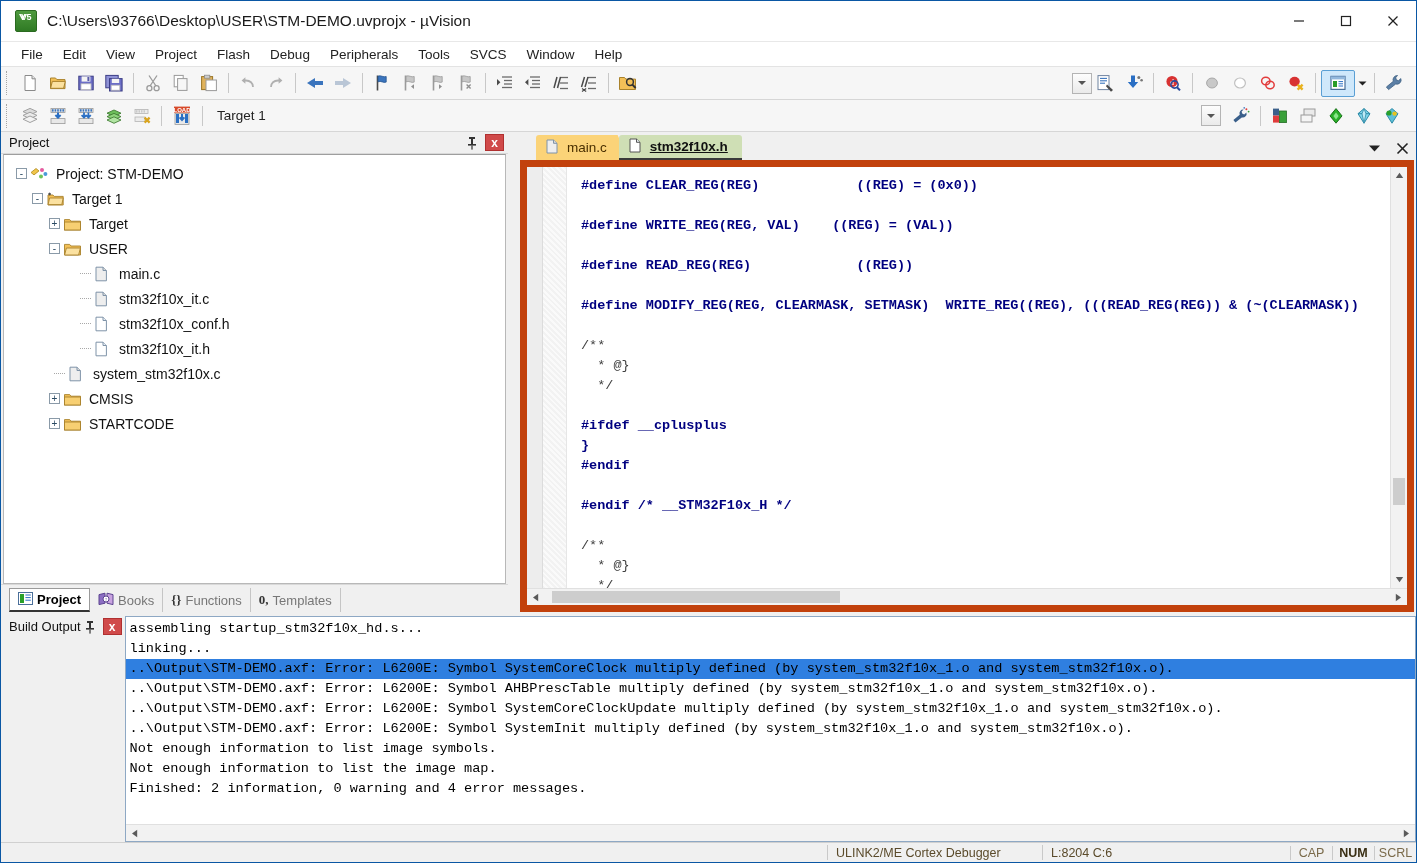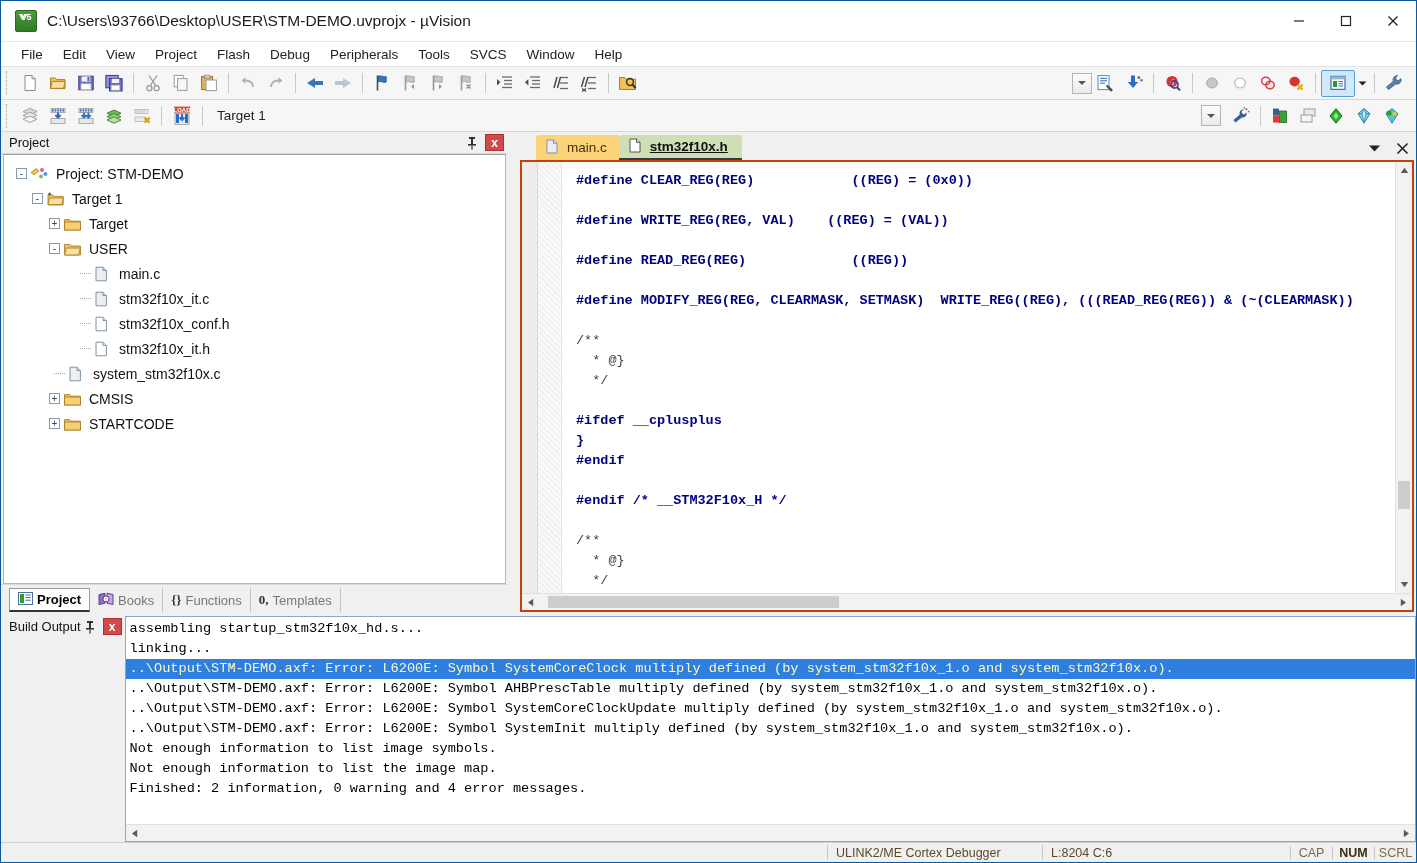--- a/index.html
+++ b/index.html
@@ -292,21 +292,21 @@
     margin-left: auto;
     display: flex; align-items: center;
     padding-right: 6px; padding-bottom: 4px;
     gap: 12px;
   }
   .ts-btn { cursor: default; display:flex; align-items:center; justify-content:center; width:16px;height:16px; }
 
   .editor-frame {
     flex: 1 1 auto;
     margin: 0 2px 0 8px;
-    border: 2px solid #c2410c;
+    border: 7px solid #c2410c;
     background: #fff;
     display: flex;
     flex-direction: column;
     min-height: 0;
     overflow: hidden;
   }
   .editor-body {
     flex: 1 1 auto;
     display: flex;
     min-height: 0;
@@ -423,21 +423,21 @@
   }
   .build-line {
     font-family: "Liberation Mono", "DejaVu Sans Mono", monospace;
     font-size: 13.6px;
     line-height: 20px;
     height: 20px;
     white-space: pre;
     color: #000;
     padding-left: 4px;
   }
-  .build-line.sel { background: #2f7fe0; color: #fef9c3; }
+  .build-line.sel { background: #2f7fe0; color: #000000; }
 
   
   .statusbar {
     height: 20px;
     background: #f0f0f0;
     border-top: 1px solid #d0d0d0;
     display: flex;
     align-items: center;
     font-size: 12.5px;
     color: #5a4a2a;

